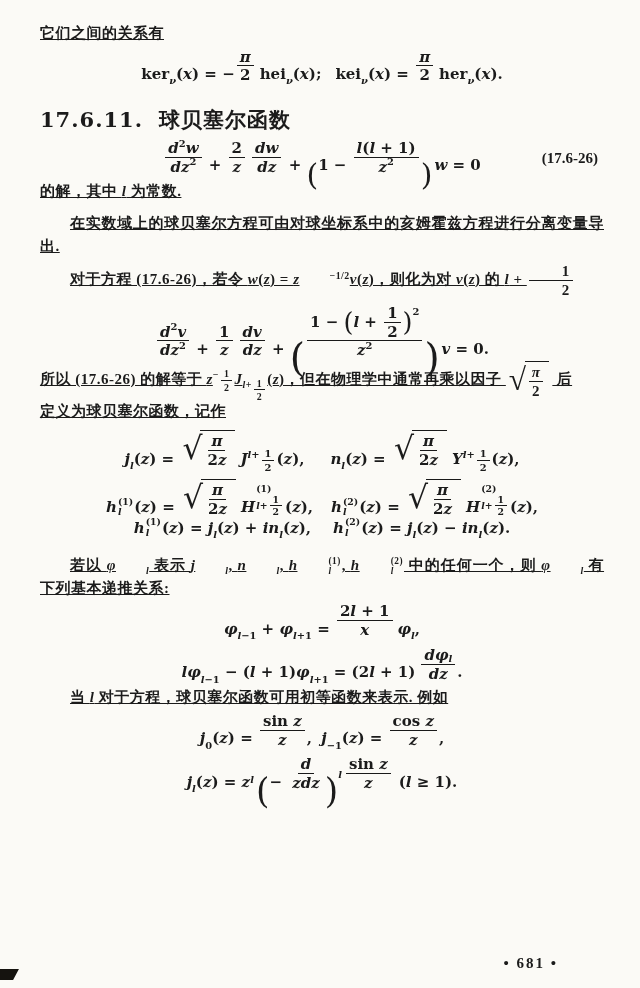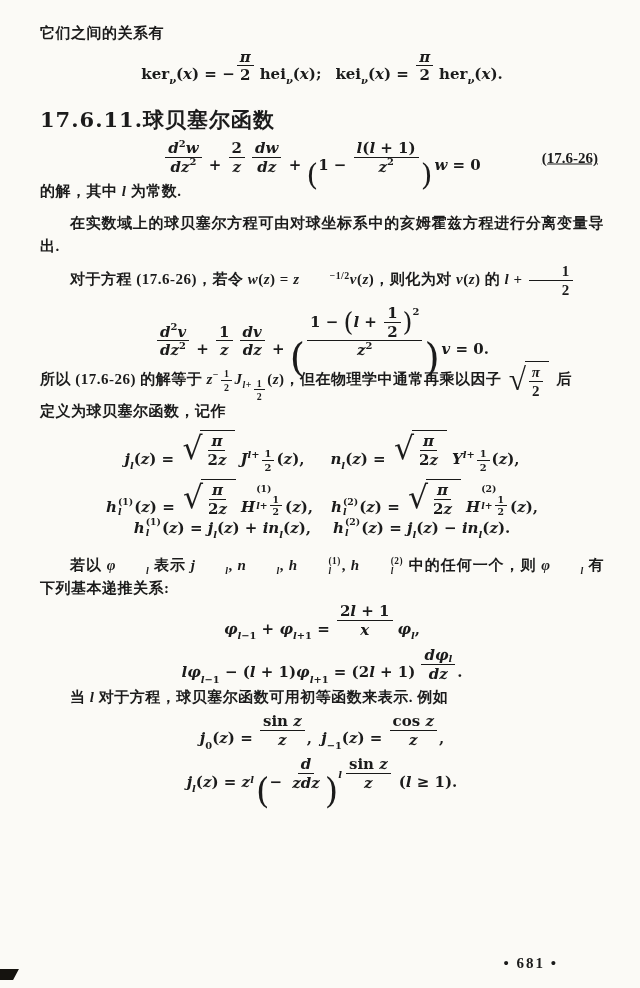--- a/index.html
+++ b/index.html
@@ -4,37 +4,37 @@
 <style>
   html,body{margin:0;padding:0;background:#e9e7e2;}
   .page{
     width:640px;height:988px;position:relative;box-sizing:border-box;
     background:#fbfaf6;color:#1b1b1b;overflow:hidden;
     padding:22px 36px 0 40px;
     font-family:"Liberation Serif","DejaVu Serif",serif;
   }
   .body{
     margin:0;font-size:15px;line-height:1.5;font-weight:700;
-    letter-spacing:0.5px;text-align:justify;
+    letter-spacing:0.5px;text-align:justify;text-decoration:underline;
   }
   .ind{text-indent:2em;}
   .heading{margin:22px 0 0 0;font-size:21px;font-weight:700;letter-spacing:1px;}
-  .heading .num{margin-right:0;font-family:"DejaVu Serif",serif;}
+  .heading .num{margin-right:16px;font-family:"DejaVu Serif",serif;}
   .eqrow{
     display:flex;justify-content:center;align-items:center;
     position:relative;margin-top:6px;
   }
   .eq{
     font-family:"DejaVu Serif","Liberation Serif",serif;
     font-weight:600;font-size:15px;line-height:1.35;
     display:inline-flex;align-items:flex-end;flex-wrap:nowrap;white-space:pre;
   }
   .eqtag{
     position:absolute;right:6px;top:50%;transform:translateY(-50%);
-    font-weight:700;font-size:15px;text-decoration:underline;
+    font-weight:700;font-size:15px;
   }
   
   .it{font-style:italic;}
   .sup{font-size:66%;position:relative;top:-0.55em;display:inline-flex;}
   .sup.hi{top:-1.1em;}
   .sb{font-size:66%;position:relative;top:0.38em;display:inline-flex;}
   .fr{display:inline-flex;flex-direction:column;align-items:center;vertical-align:middle;margin:0 2px;line-height:1.12;}
   .fn{border-bottom:1.5px solid #191919;padding:0 3px;display:inline-flex;align-items:center;}
   .fd{padding:1px 3px 0 3px;display:inline-flex;align-items:center;}
   .sq{display:inline-flex;align-items:center;vertical-align:middle;margin:0 3px;}

